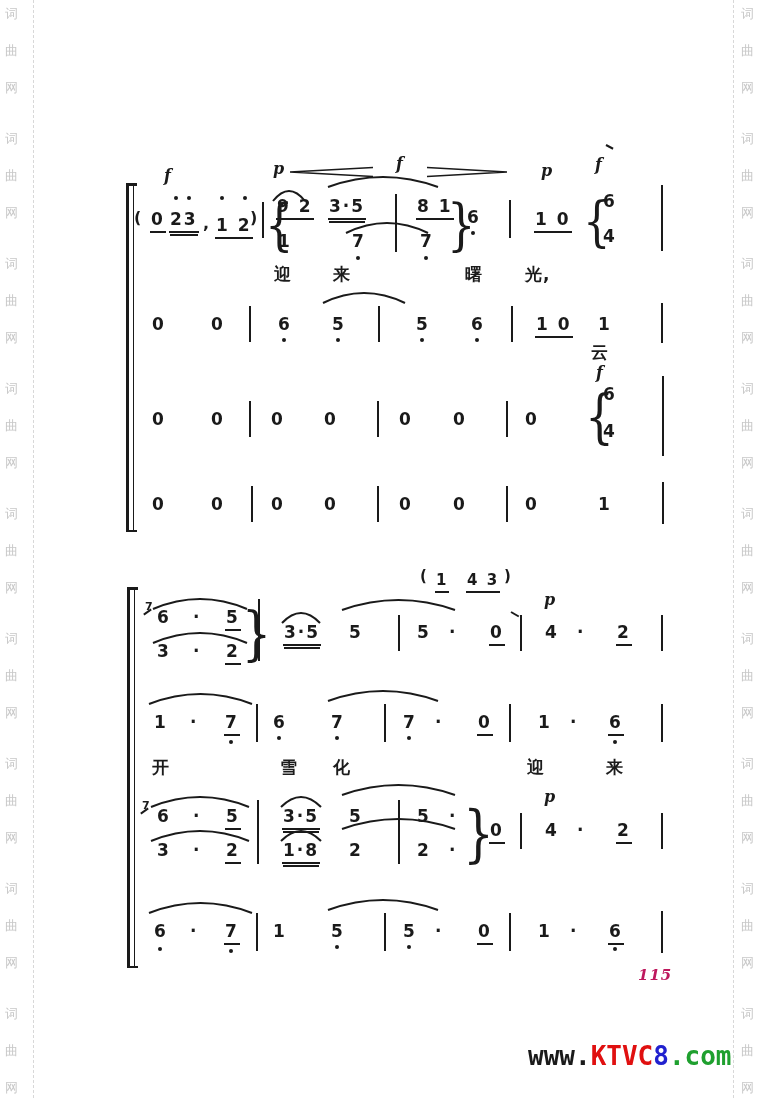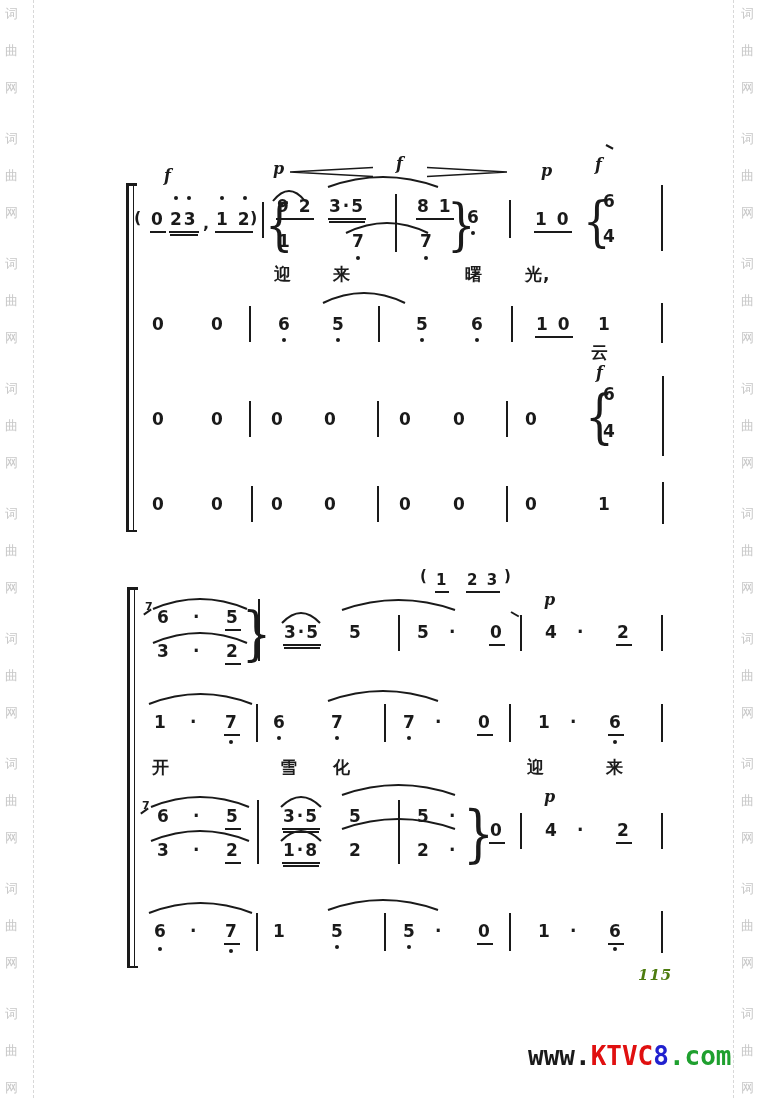--- a/index.html
+++ b/index.html
@@ -23,21 +23,21 @@
   .mark{position:absolute;font:bold 16px "DejaVu Sans",sans-serif;color:var(--ink);}
   .grace{position:absolute;font:bold 11px "DejaVu Sans",sans-serif;color:var(--ink);}
   .gslash{position:absolute;left:-2px;top:11px;width:9px;height:2px;background:var(--ink);
           transform:rotate(-35deg);display:block;}
   .tickmark{position:absolute;height:2px;background:var(--ink);transform-origin:left center;}
   .sys-bracket{position:absolute;width:4px;border-left:3.5px solid var(--ink);border-right:1px solid var(--ink);}
   .sys-bracket::before,.sys-bracket::after{content:"";position:absolute;left:-3.5px;width:11px;height:2.5px;background:var(--ink);}
   .sys-bracket::before{top:-2px;}
   .sys-bracket::after{bottom:-2px;}
   .pageno{position:absolute;left:638px;top:966px;font:italic bold 15px "DejaVu Serif",serif;
-          color:#4d7c0f;letter-spacing:1px;}
+          color:#be185d;letter-spacing:1px;}
   .bottom-wm{position:absolute;font:bold 26px "DejaVu Sans Mono",monospace;letter-spacing:0;
              transform:scaleY(1.05);transform-origin:left top;z-index:5;white-space:pre;}
 </style>
 </head>
 <body>
 
 <div class="page">
   <div class="score-layer">
       <div class="sys-bracket" style="left: 126px; top: 185px; height: 345px;"></div>
       <div class="dyn" style="left: 164px; top: 166px;">f</div>
@@ -51,21 +51,21 @@
       </svg>
       <div class="dyn" style="left: 541px; top: 161px;">p</div>
       <div class="dyn" style="left: 595px; top: 155px;">f</div>
       <div class="tickmark" style="width: 8px; transform: rotate(28deg); left: 606px; top: 144px;"></div>
       <div class="mark" style="left: 134px; top: 208px;">(</div>
       <div class="note ul1" style="left: 150px; top: 209px;">0</div>
       <div class="note ul2" style="left: 169px; top: 209px;">23</div>
       <div class="odot" style="left: 174px; top: 196px;"></div>
       <div class="odot" style="left: 187px; top: 196px;"></div>
       <div class="mark" style="left: 203px; top: 214px;">,</div>
-      <div class="note ul1" style="left: 215px; top: 209px;">1 2</div>
+      <div class="note ul1" style="left: 215px; top: 215px;">1 2</div>
       <div class="odot" style="left: 220px; top: 196px;"></div>
       <div class="odot" style="left: 243px; top: 196px;"></div>
       <div class="mark" style="left: 250px; top: 208px;">)</div>
       <div class="barline" style="height: 36px; left: 262px; top: 202px;"></div>
       <div class="vbrace" style="font-size: 56px; line-height: 68px; height: 68px; left: 265px; top: 191px;">{</div>
       <svg width="34" height="14" class="slur" style="left: 272px; top: 188px;">
         <path d="M1,13 Q 17,-7 33,13" fill="none" stroke="#1a1a1a" stroke-width="2"></path>
       </svg>
       <div class="note ul1" style="left: 276px; top: 196px;">9 2</div>
       <div class="note ul2" style="left: 328px; top: 196px;">3·5</div>
@@ -138,21 +138,21 @@
       <div class="barline" style="height: 36px; left: 377px; top: 486px;"></div>
       <div class="note" style="left: 398px; top: 494px;">0</div>
       <div class="note" style="left: 452px; top: 494px;">0</div>
       <div class="barline" style="height: 36px; left: 506px; top: 486px;"></div>
       <div class="note" style="left: 524px; top: 494px;">0</div>
       <div class="note" style="left: 597px; top: 494px;">1</div>
       <div class="barline" style="height: 42px; left: 662px; top: 482px;"></div>
       <div class="sys-bracket" style="left: 127px; top: 589px; height: 377px;"></div>
       <div class="mark" style="font-size: 15px; left: 420px; top: 567px;">(</div>
       <div class="note ul1" style="font-size: 15px; left: 435px; top: 571px;">1</div>
-      <div class="note ul1" style="font-size: 15px; left: 466px; top: 571px;">2 3</div>
+      <div class="note ul1" style="font-size: 15px; left: 466px; top: 571px;">4 3</div>
       <div class="mark" style="font-size: 15px; left: 504px; top: 567px;">)</div>
       <div class="grace" style="left: 145px; top: 600px;">7<i class="gslash"></i></div>
       <svg width="96" height="14" class="slur" style="left: 152px; top: 596px;">
         <path d="M1,13 Q 48,-7 95,13" fill="none" stroke="#1a1a1a" stroke-width="2"></path>
       </svg>
       <div class="note" style="left: 156px; top: 607px;">6</div>
       <div class="note" style="left: 192px; top: 607px;">·</div>
       <div class="note ul1" style="left: 225px; top: 607px;">5</div>
       <svg width="96" height="14" class="slur" style="left: 152px; top: 630px;">
         <path d="M1,13 Q 48,-7 95,13" fill="none" stroke="#1a1a1a" stroke-width="2"></path>

